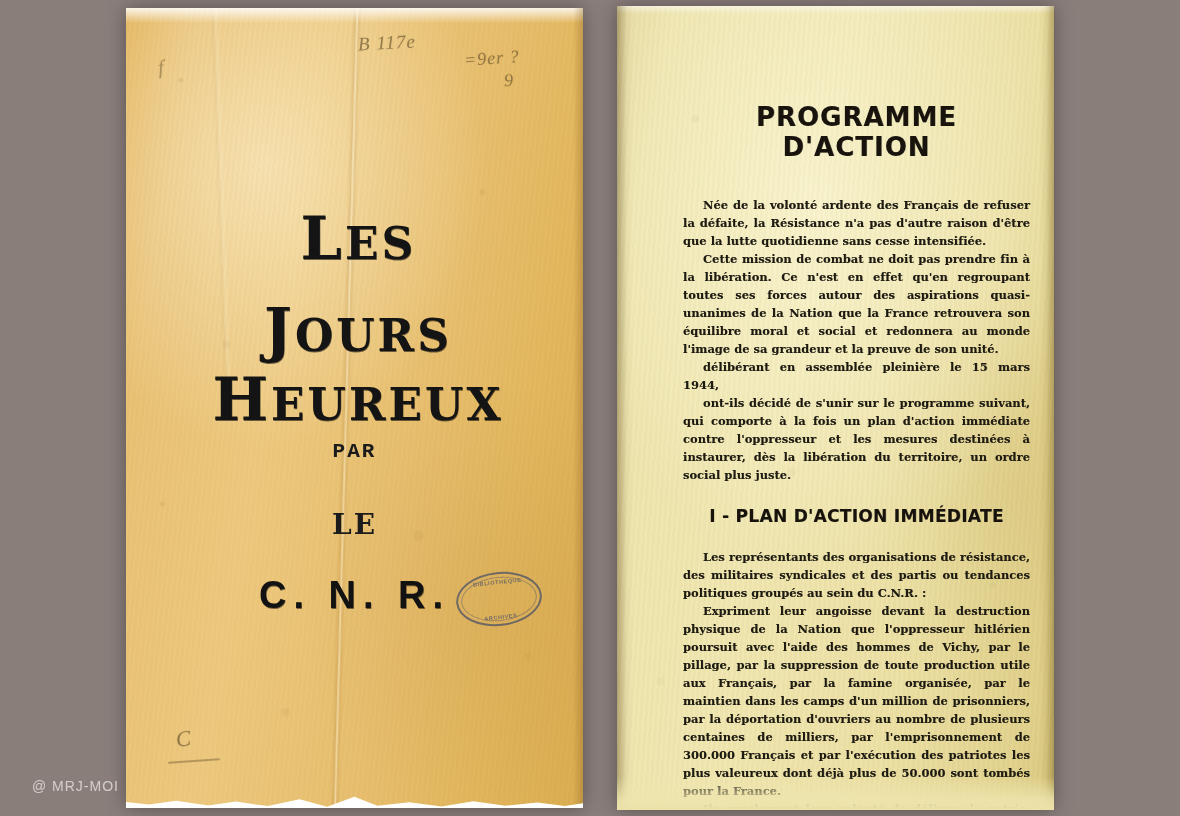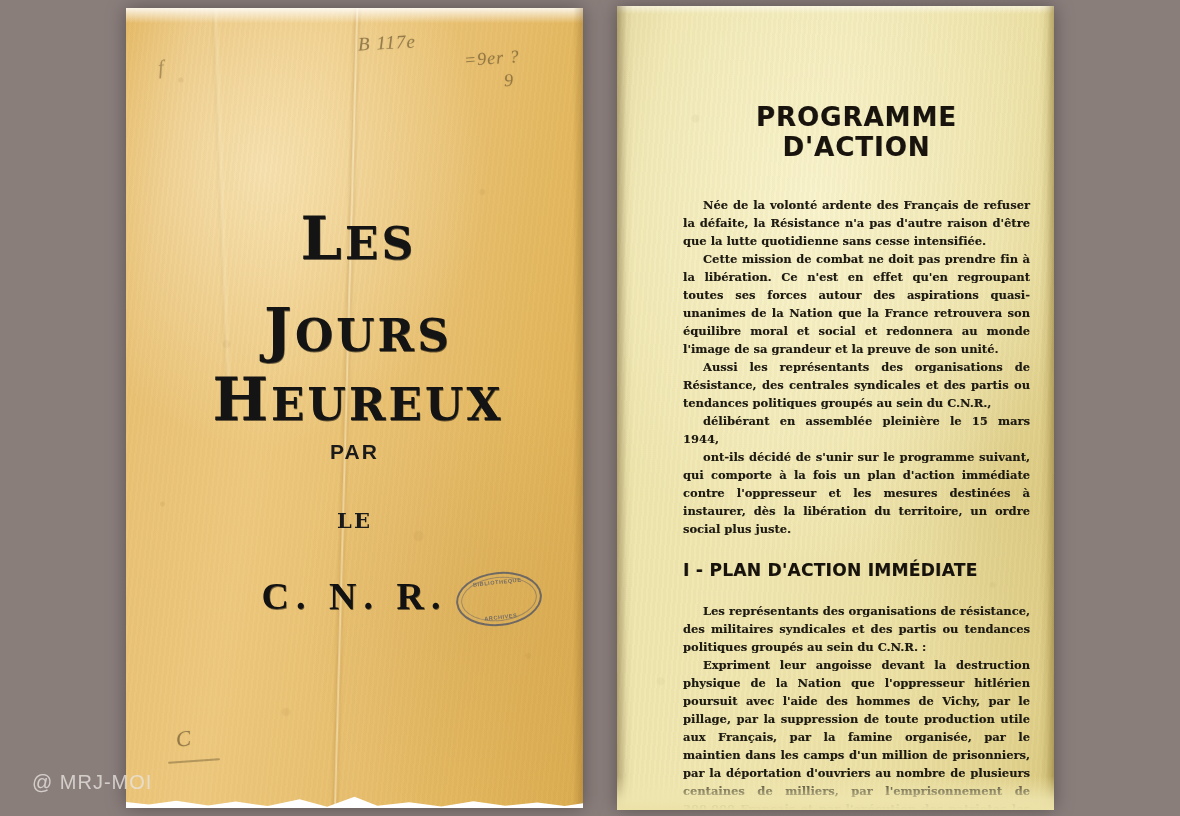--- a/index.html
+++ b/index.html
@@ -150,39 +150,39 @@
     position: absolute;
     top: 288px; left: 7px; right: 0;
     font-size: 44px;
     letter-spacing: 3px;
   }
   .smallcaps-first { font-size: 1.34em; }
 
   #cover-par {
     position: absolute;
     top: 432px; left: 0; right: 0;
-    font-family: Liberation Sans, sans-serif;
+    font-family: Liberation Mono, monospace;
     font-weight: bold;
     font-size: 21px;
     letter-spacing: 2px;
     color: #1b1b1b;
   }
   #cover-le {
     position: absolute;
     top: 500px; left: 0; right: 0;
     font-family: "DejaVu Serif", "Liberation Serif", serif;
     font-weight: bold;
-    font-size: 21px;
+    font-size: 28px;
     letter-spacing: 2px;
     color: #1b1b1b;
   }
   #cover-cnr {
     position: absolute;
     top: 566px; left: 0; right: 0;
-    font-family: Liberation Serif, serif;
+    font-family: Liberation Sans, sans-serif;
     font-weight: bold;
     font-size: 38px;
     letter-spacing: 7px;
     color: #121212;
     text-shadow: 0.6px 0.6px 0 rgba(0,0,0,0.5);
   }
 
   
   #library-stamp {
     position: absolute;
@@ -297,21 +297,21 @@
   .body-block p {
     margin: 0;
     text-indent: 20px;
   }
   #intro-block { margin-top: 34px; }
 
   #section-heading {
     font-family: "DejaVu Sans", "Liberation Sans", sans-serif;
     font-weight: bold;
     font-size: 17px;
-    text-align: left;
+    text-align: center;
     color: #17130c;
     margin-top: 22px;
     letter-spacing: 0.3px;
     text-shadow: 0.4px 0.4px 0 rgba(0,0,0,0.4);
   }
   #plan-block { margin-top: 22px; }
 
   
   #programme-page .bottom-fade {
     position: absolute;
@@ -319,21 +319,21 @@
     background: linear-gradient(180deg, rgba(238,229,174,0) 0%, rgba(238,229,174,0.85) 70%, rgba(236,226,168,1) 100%);
     pointer-events: none;
   }
 
   
   #watermark {
     position: absolute;
     left: 32px;
     bottom: 22px;
     font-family: "Liberation Sans", sans-serif;
-    font-size: 20px;
+    font-size: 14px;
     letter-spacing: 1px;
     color: rgba(232,228,224,0.78);
     user-select: none;
   }
 </style>
 </head>
 <body>
 
 <div id="scene">
 
@@ -375,21 +375,20 @@
     <div class="grain"></div>
     <div class="edge-top"></div>
 
     <div class="prog-inner">
 
       <div class="prog-title" id="prog-title-1">PROGRAMME D'ACTION</div>
 
       <div class="body-block" id="intro-block">
           <p>Née de la volonté ardente des Français de refuser la défaite, la Résistance n'a pas d'autre raison d'être que la lutte quotidienne sans cesse intensifiée.</p>
           <p>Cette mission de combat ne doit pas prendre fin à la libération. Ce n'est en effet qu'en regroupant toutes ses forces autour des aspirations quasi-unanimes de la Nation que la France retrouvera son équilibre moral et social et redonnera au monde l'image de sa grandeur et la preuve de son unité.</p>
-          <p>Aussi les représentants des organisations de Résistance, des centrales syndicales et des partis ou tendances politiques groupés au sein du C.N.R.,</p>
           <p>délibérant en assemblée pleinière le 15 mars 1944,</p>
           <p>ont-ils décidé de s'unir sur le programme suivant, qui comporte à la fois un plan d'action immédiate contre l'oppresseur et les mesures destinées à instaurer, dès la libération du territoire, un ordre social plus juste.</p>
         </div>
 
       <div id="section-heading">I - PLAN D'ACTION IMMÉDIATE</div>
 
       <div class="body-block" id="plan-block">
           <p>Les représentants des organisations de résistance, des militaires syndicales et des partis ou tendances politiques groupés au sein du C.N.R. :</p>
           <p>Expriment leur angoisse devant la destruction physique de la Nation que l'oppresseur hitlérien poursuit avec l'aide des hommes de Vichy, par le pillage, par la suppression de toute production utile aux Français, par la famine organisée, par le maintien dans les camps d'un million de prisonniers, par la déportation d'ouvriers au nombre de plusieurs centaines de milliers, par l'emprisonnement de 300.000 Français et par l'exécution des patriotes les plus valeureux dont déjà plus de 50.000 sont tombés pour la France.</p>
           <p>Ils proclament leur volonté de délivrer la patrie, en collaborant étroitement aux opérations militaires que l'armée française et les armées alliées entreprendront sur le continent, mais aussi de hâter cette libération, d'abréger les souffrances de notre peuple, de sauver l'avenir de la France en intensifiant sans cesse par tous les moyens la lutte contre l'envahisseur et ses agents, commencée dès 1940.</p>

